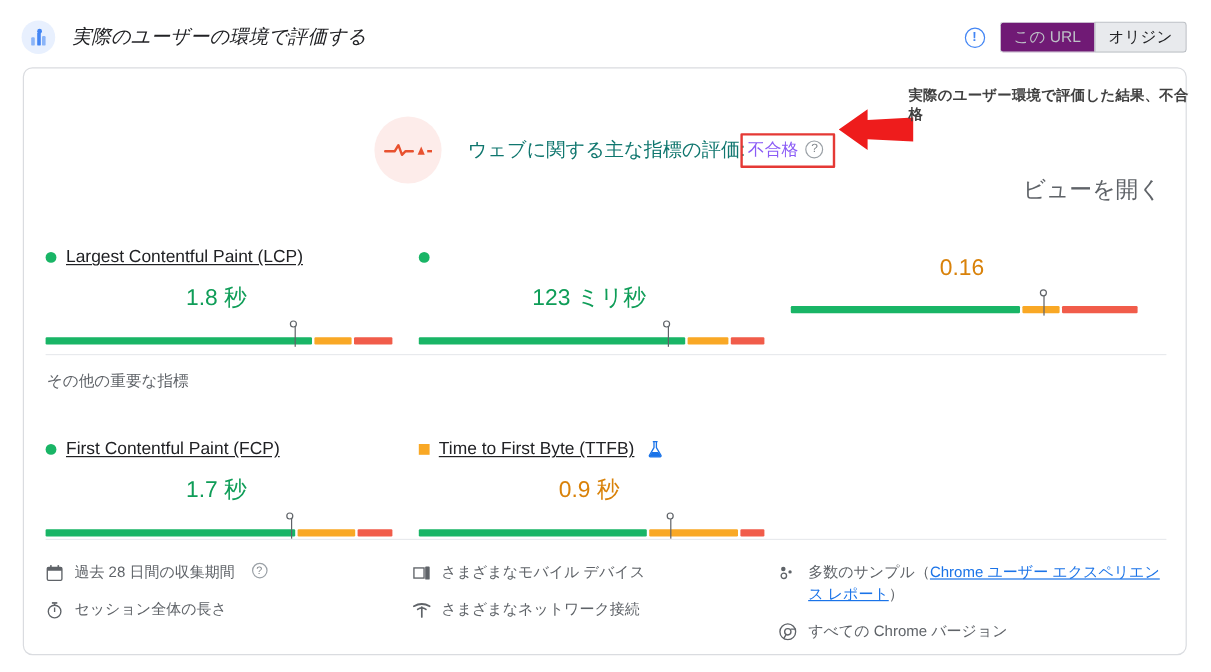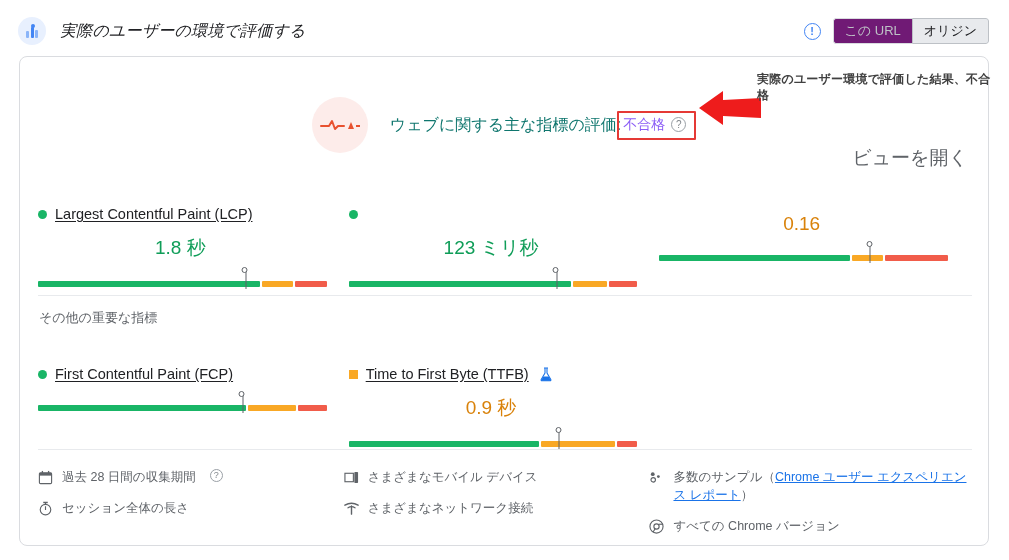--- a/index.html
+++ b/index.html
@@ -432,20 +432,21 @@
   <div class="divider"></div>
   <div class="section-label">その他の重要な指標</div>
 
   <div class="metrics-row secondary">
 
     <div class="metric">
       <div class="metric-head">
         <span class="status-dot" style="background:#19b566"></span>
         <span class="metric-name">First Contentful Paint (FCP)</span>
       </div>
+      <div class="metric-value good">1.7 秒</div>
       <div class="bar-wrap">
         <div class="bar">
           <div class="seg good" style="width:73%"></div>
           <div class="seg needs" style="width:17%"></div>
           <div class="seg poor" style="width:10%"></div>
         </div>
         <div class="marker" style="left:71%"></div>
       </div>
     </div>
 

